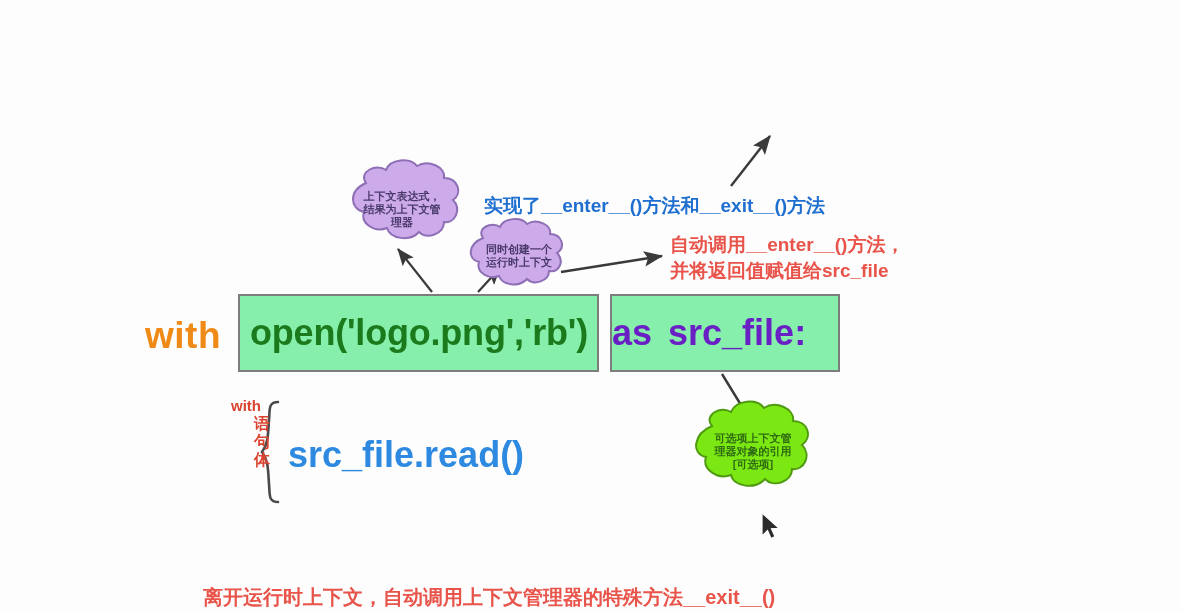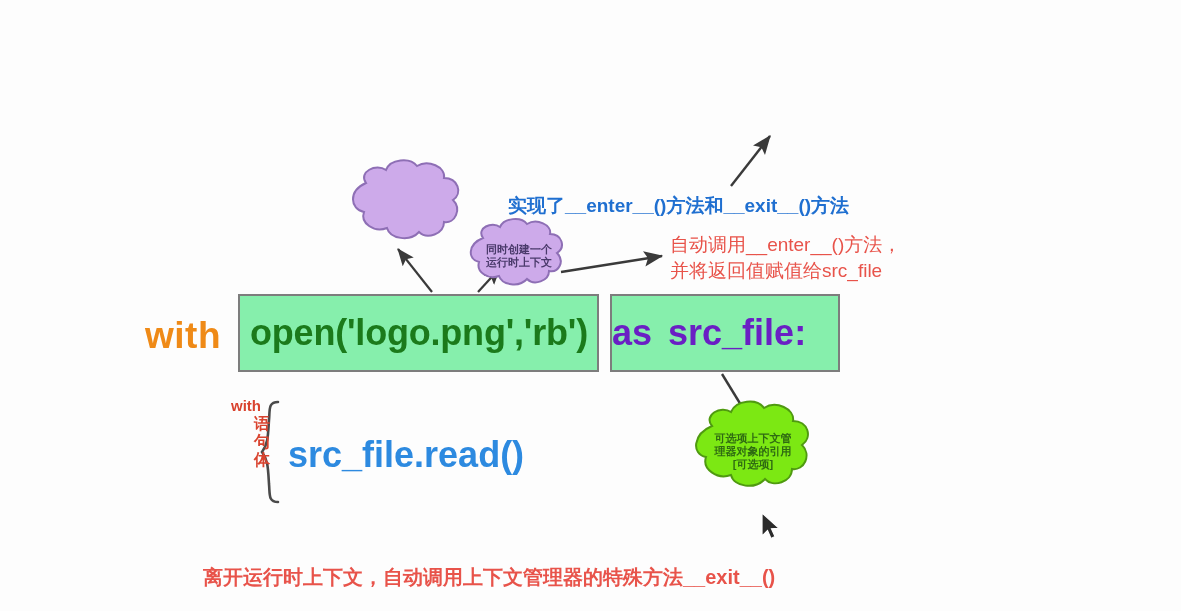--- a/index.html
+++ b/index.html
@@ -89,36 +89,36 @@
 
   
   .ann-orange {
     left: 686px; top: 107px;
     font-size: 17px;
     font-weight: bold;
     color: #f2a44a;
     white-space: nowrap;
   }
   .ann-blue {
-    left: 508px; top: 193px;
+    left: 484px; top: 193px;
     font-size: 19px;
     font-weight: bold;
     color: #1f6fd0;
     white-space: nowrap;
   }
   .ann-red-right {
     left: 670px; top: 232px;
     font-size: 19px;
-    font-weight: normal;
+    font-weight: bold;
     color: #e8534a;
     line-height: 1.35;
     white-space: nowrap;
   }
   .ann-red-bottom {
-    left: 203px; top: 564px;
+    left: 203px; top: 584px;
     font-size: 20px;
     font-weight: bold;
     color: #e8534a;
     white-space: nowrap;
   }
 
   
   .cloud-text {
     position: absolute;
     text-align: center;
@@ -199,20 +199,23 @@
              C 792,482 773,488 765,479
              C 755,490 734,487 731,475
              C 717,480 702,469 706,457
              C 691,454 693,434 712,426 Z" fill="#7ce813" stroke="#4f9a10" stroke-width="2"></path>
 
     <g transform="translate(762,513)">
       <path d="M0,0 L0,23 L5.5,17.5 L9,25.5 L13,23.5 L9.5,15.8 L17,15.3 Z" fill="#2b2b2b" stroke="#ffffff" stroke-width="1.2"></path>
     </g>
   </svg>
 
+  <div class="cloud-text cloud1-text">上下文表达式，
+结果为上下文管
+理器</div>
 
   <div class="cloud-text cloud2-text">同时创建一个
 运行时上下文</div>
 
   <div class="cloud-text cloud3-text">可选项上下文管
 理器对象的引用
 [可选项]</div>
 
 
   <div class="abs ann-blue">实现了__enter__()方法和__exit__()方法</div>

